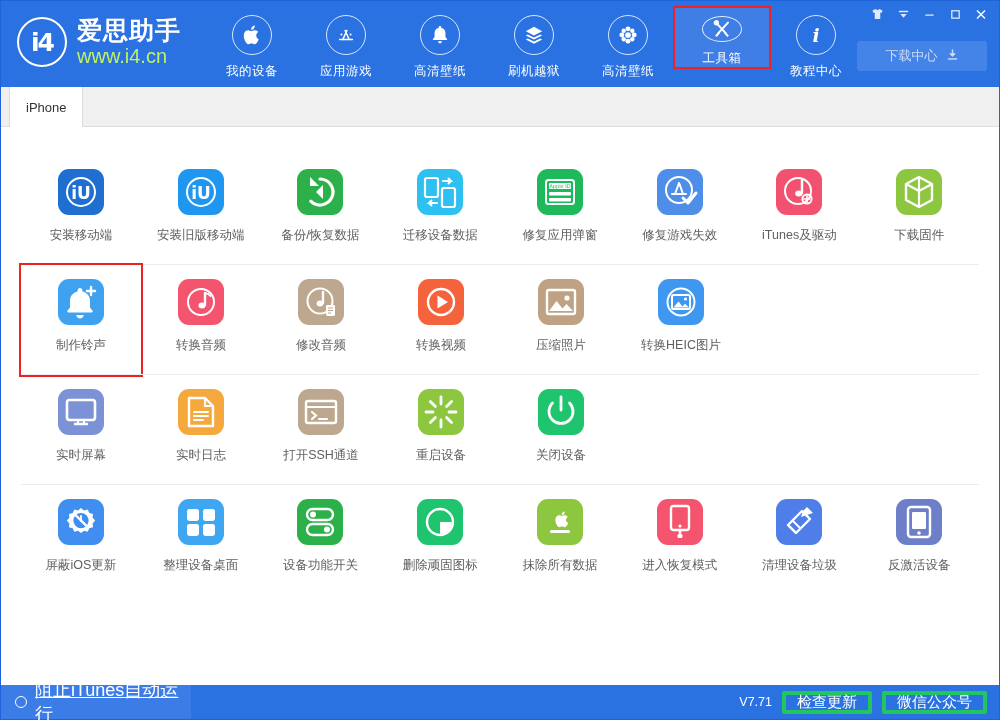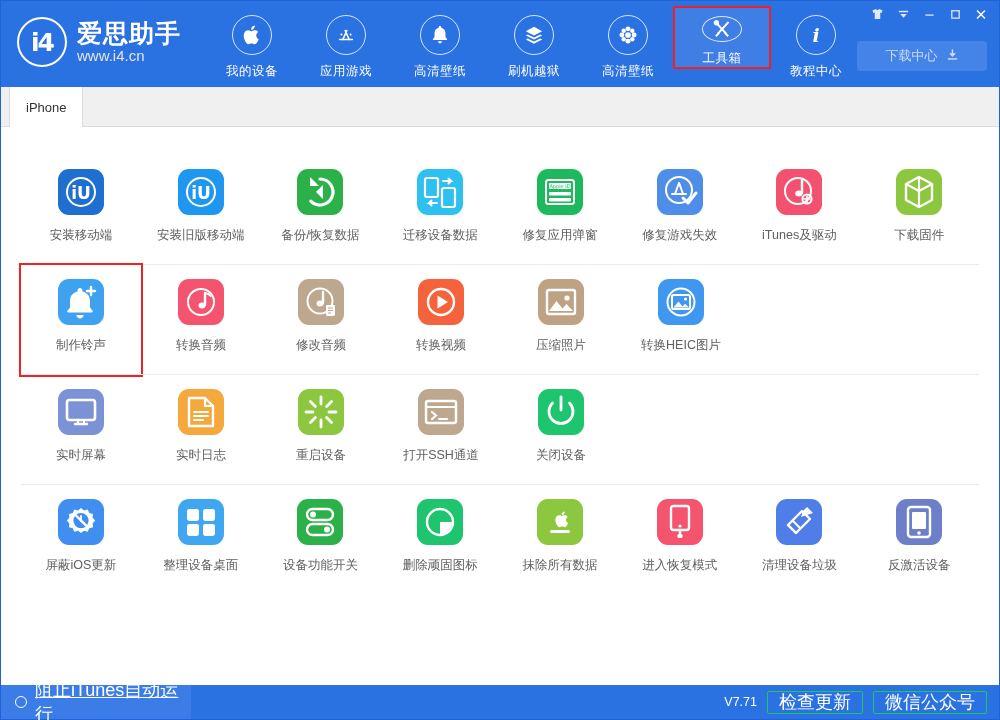--- a/index.html
+++ b/index.html
@@ -37,21 +37,21 @@
     display: flex; align-items: center; justify-content: center;
     color: #ffffff; font-size: 25px; font-weight: bold;
     font-family: "DejaVu Sans", sans-serif;
     letter-spacing: -2px;
   }
   .brand-text { display: flex; flex-direction: column; line-height: 1.05; }
   .brand-name {
     color: #ffffff; font-size: 25px; font-weight: bold; letter-spacing: 1px;
   }
   .brand-url {
-    color: #e5e5e5; font-size: 15px; letter-spacing: 0px; margin-top: 2px;
+    color: #bef264; font-size: 20px; letter-spacing: 0px; margin-top: 2px;
   }
 
   .navbar {
     display: flex;
     align-items: flex-start;
     margin-left: 24px;
     margin-top: 7px;
   }
   .nav-item {
     width: 94px;
@@ -191,23 +191,23 @@
     text-decoration: underline;
     cursor: pointer;
   }
   .status-right {
     position: absolute; right: 12px;
     display: flex; align-items: center; gap: 10px;
   }
   .version { color: #ffffff; font-size: 12.5px; }
   .status-btn {
     height: 23px; padding: 0 11px;
-    border: 1px solid #22c55e;
+    border: 4px solid #22c55e;
     border-radius: 2px;
-    color: #ffffff; font-size: 18px;
+    color: #ffffff; font-size: 15px;
     display: flex; align-items: center; justify-content: center;
     cursor: pointer;
   }
 </style>
 </head>
 <body>
 
 <div class="app">
 
   <div class="header">
@@ -540,50 +540,50 @@
               <path d="M11 9h16l8 8v20H11z" fill="none" stroke="white" stroke-width="2.4" stroke-linejoin="round"></path>
               <path d="M27 9v8h8" fill="none" stroke="white" stroke-width="2.2"></path>
               <g stroke="white" stroke-width="2" stroke-linecap="round">
                 <path d="M16 23h14M16 27h14M16 31h9"></path>
               </g>
             </svg>
           </div>
           <div class="tool-label">实时日志</div>
         </div>
         <div class="tool-cell">
+          <div class="tool-icon" style="background: rgb(189, 168, 143);">
+            <svg width="46" height="46" viewBox="0 0 46 46">
+              <rect x="8" y="12" width="30" height="22" rx="2" fill="none" stroke="white" stroke-width="2.4"></rect>
+              <path d="M8 18h30" stroke="white" stroke-width="2"></path>
+              <g stroke="white" stroke-width="2.2" fill="none" stroke-linecap="round">
+                <path d="M14 23l4 3.5-4 3.5"></path>
+                <path d="M21 30h8"></path>
+              </g>
+            </svg>
+          </div>
+          <div class="tool-label">打开SSH通道</div>
+        </div>
+        <div class="tool-cell">
           <div class="tool-icon" style="background: rgb(141, 198, 63);">
             <svg width="46" height="46" viewBox="0 0 46 46">
               <g stroke="white" stroke-width="2.8" stroke-linecap="round">
                 <path d="M23 8v7"></path>
                 <path d="M23 31v7"></path>
                 <path d="M8 23h7"></path>
                 <path d="M31 23h7"></path>
                 <path d="M12.4 12.4l5 5"></path>
                 <path d="M28.6 28.6l5 5"></path>
                 <path d="M33.6 12.4l-5 5"></path>
                 <path d="M17.4 28.6l-5 5"></path>
               </g>
             </svg>
           </div>
           <div class="tool-label">重启设备</div>
         </div>
         <div class="tool-cell">
-          <div class="tool-icon" style="background: rgb(189, 168, 143);">
-            <svg width="46" height="46" viewBox="0 0 46 46">
-              <rect x="8" y="12" width="30" height="22" rx="2" fill="none" stroke="white" stroke-width="2.4"></rect>
-              <path d="M8 18h30" stroke="white" stroke-width="2"></path>
-              <g stroke="white" stroke-width="2.2" fill="none" stroke-linecap="round">
-                <path d="M14 23l4 3.5-4 3.5"></path>
-                <path d="M21 30h8"></path>
-              </g>
-            </svg>
-          </div>
-          <div class="tool-label">打开SSH通道</div>
-        </div>
-        <div class="tool-cell">
           <div class="tool-icon" style="background: rgb(30, 196, 110);">
             <svg width="46" height="46" viewBox="0 0 46 46">
               <path d="M14.5 14a12 12 0 1 0 17 0" fill="none" stroke="white" stroke-width="2.8" stroke-linecap="round"></path>
               <path d="M23 8v13" stroke="white" stroke-width="2.8" stroke-linecap="round"></path>
             </svg>
           </div>
           <div class="tool-label">关闭设备</div>
         </div>
       </div>
       <div class="tool-row">

